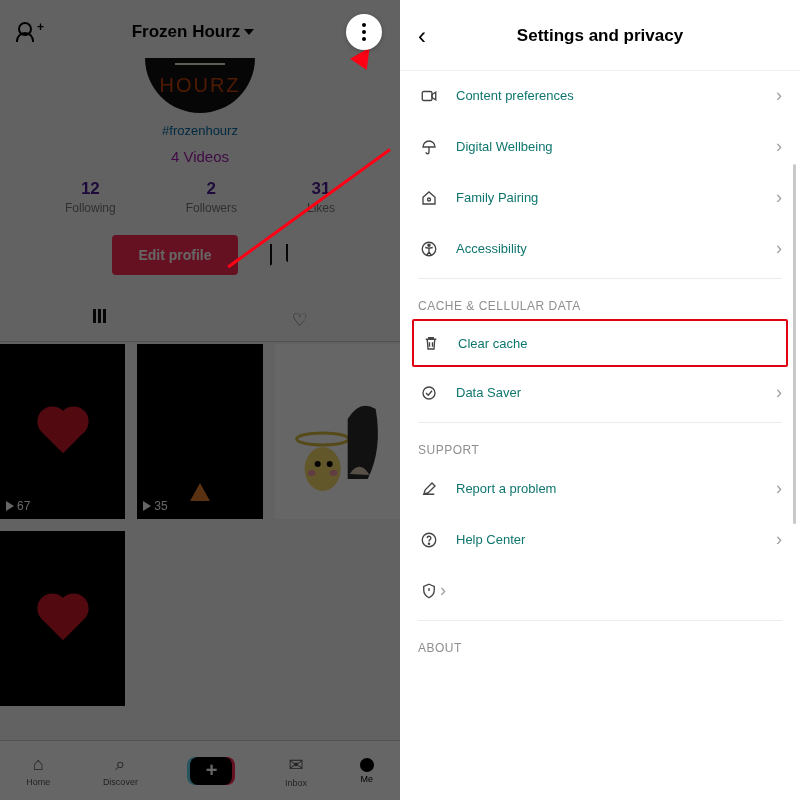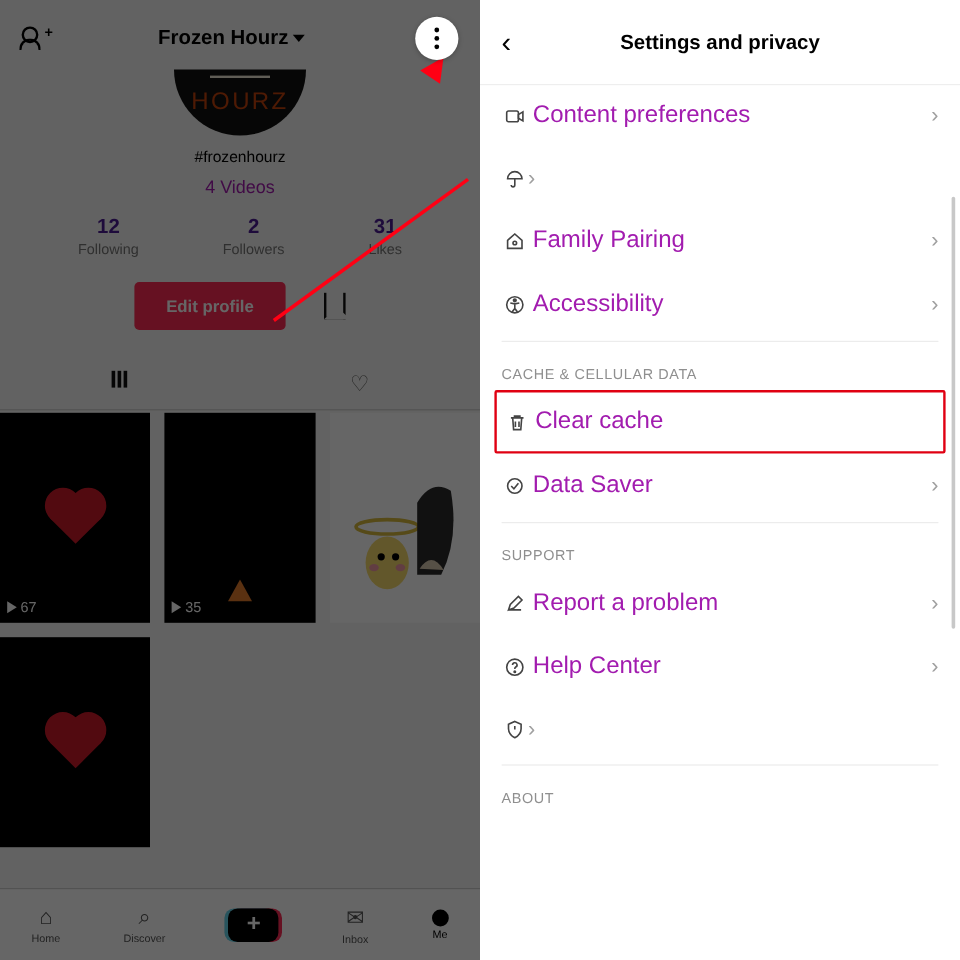--- a/index.html
+++ b/index.html
@@ -21,21 +21,21 @@
   .caret-down { width:0;height:0;border-left:5px solid transparent;border-right:5px solid transparent;border-top:6px solid #000; }
 
   .more-btn { width:36px; height:36px; border-radius:50%; background:#fff; box-shadow:0 1px 4px rgba(0,0,0,0.25); display:flex; align-items:center; justify-content:center; position:relative; z-index:20; }
   .dots { display:flex; flex-direction:column; gap:3px; }
   .dots span { width:4px;height:4px;background:#000;border-radius:50%; }
 
   .profile-area { display:flex; flex-direction:column; align-items:center; }
   .logo-frozen { font-family: 'Impact', sans-serif; font-size:26px; letter-spacing:2px; color:#111; margin-top:6px; }
   .bowl { width:110px; height:55px; background:#111; border-bottom-left-radius:60px; border-bottom-right-radius:60px; display:flex; align-items:center; justify-content:center; color:#c2410c; font-family:'Impact',sans-serif; font-size:20px; letter-spacing:2px; margin-top:-2px; position:relative;}
   .bowl .bar{position:absolute; top:5px; width:50px; height:2px; background:#f0e8d8;}
-  .handle { font-size:13px; color:#000000; margin-top:10px; }
+  .handle { font-size:13px; color:#0369a1; margin-top:10px; }
   .videos-count { font-size:15px; color:#a21caf; margin-top:10px; }
 
   .stats-row { display:flex; justify-content:space-around; width:100%; padding:14px 30px 0; }
   .stat { text-align:center; }
   .stat-num { font-weight:700; font-size:17px; color:#4c1d95;}
   .stat-label { font-size:12px; color:#777; margin-top:2px;}
 
   .actions-row { display:flex; align-items:center; justify-content:center; gap:32px; margin-top:20px;}
   .edit-btn { background:#fe2c55; color:#fff; font-weight:600; font-size:14px; padding:12px 26px; border-radius:4px; }
   .bookmark-icon { width:18px; height:22px; border:2px solid #111; border-top:none; position:relative;}
@@ -71,21 +71,21 @@
 
   
   .right { width:400px; height:800px; background:#fff; position:relative; padding-top:70px; }
   .settings-header { position:absolute; top:0; left:0; right:0; padding:26px 0 24px; border-bottom:1px solid #eee; display:flex; align-items:center; justify-content:center;}
   .back-chevron { position:absolute; left:18px; font-size:24px; font-weight:300; }
   .settings-title { font-weight:700; font-size:17px; }
   .settings-body { padding: 0 18px 0 18px; }
 
   .row { display:flex; align-items:center; padding:15px 0; }
   .row-icon { width:22px; display:flex; align-items:center; justify-content:center; color:#444; font-size:17px;}
-  .row-label { flex:1; margin-left:4px; font-size:20px; color:#a21caf;}
+  .row-label { flex:1; margin-left:16px; font-size:13px; color:#0f766e;}
   .row-chevron { color:#a0a0a0; font-size:18px; font-weight:300;}
 
   .section-divider { border-top:1px solid #ececec; margin-top:4px;}
   .section-title { font-size:12px; letter-spacing:0.5px; color:#8f8f8f; padding:20px 0 6px; }
 
   .highlight-box { border:2.5px solid #e00012; margin:0 -6px; border-radius:2px; }
   .highlight-box .row { padding:13px 6px; }
 
   .scroll-indicator { position:absolute; right:4px; top:164px; width:3px; height:360px; background:#c8c8c8; border-radius:2px; }
 
@@ -226,20 +226,21 @@
       <span class="row-label">Content preferences</span>
       <span class="row-chevron">›</span>
     </div>
     <div class="row">
       <span class="row-icon">
           <svg class="ico" viewBox="0 0 24 24">
             <path d="M4 12a8 8 0 0 1 16 0z"></path>
             <path d="M12 12v7a2 2 0 0 1-4 0"></path>
           </svg>
         </span>
+      <span class="row-label">Digital Wellbeing</span>
       <span class="row-chevron">›</span>
     </div>
     <div class="row">
       <span class="row-icon">
           <svg class="ico" viewBox="0 0 24 24">
             <path d="M4 11l8-7 8 7v9H4z"></path>
             <circle cx="12" cy="14" r="2"></circle>
           </svg>
         </span>
       <span class="row-label">Family Pairing</span>

